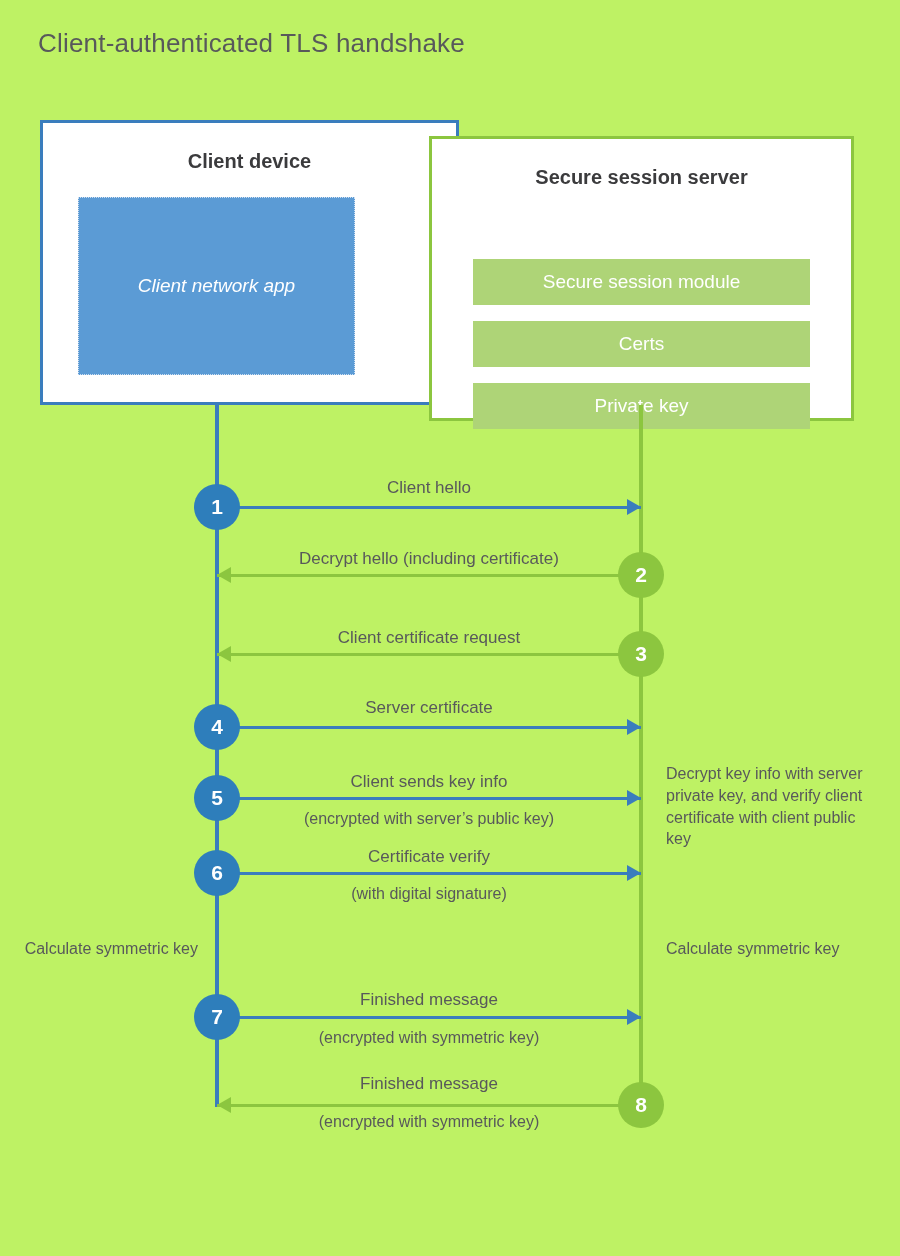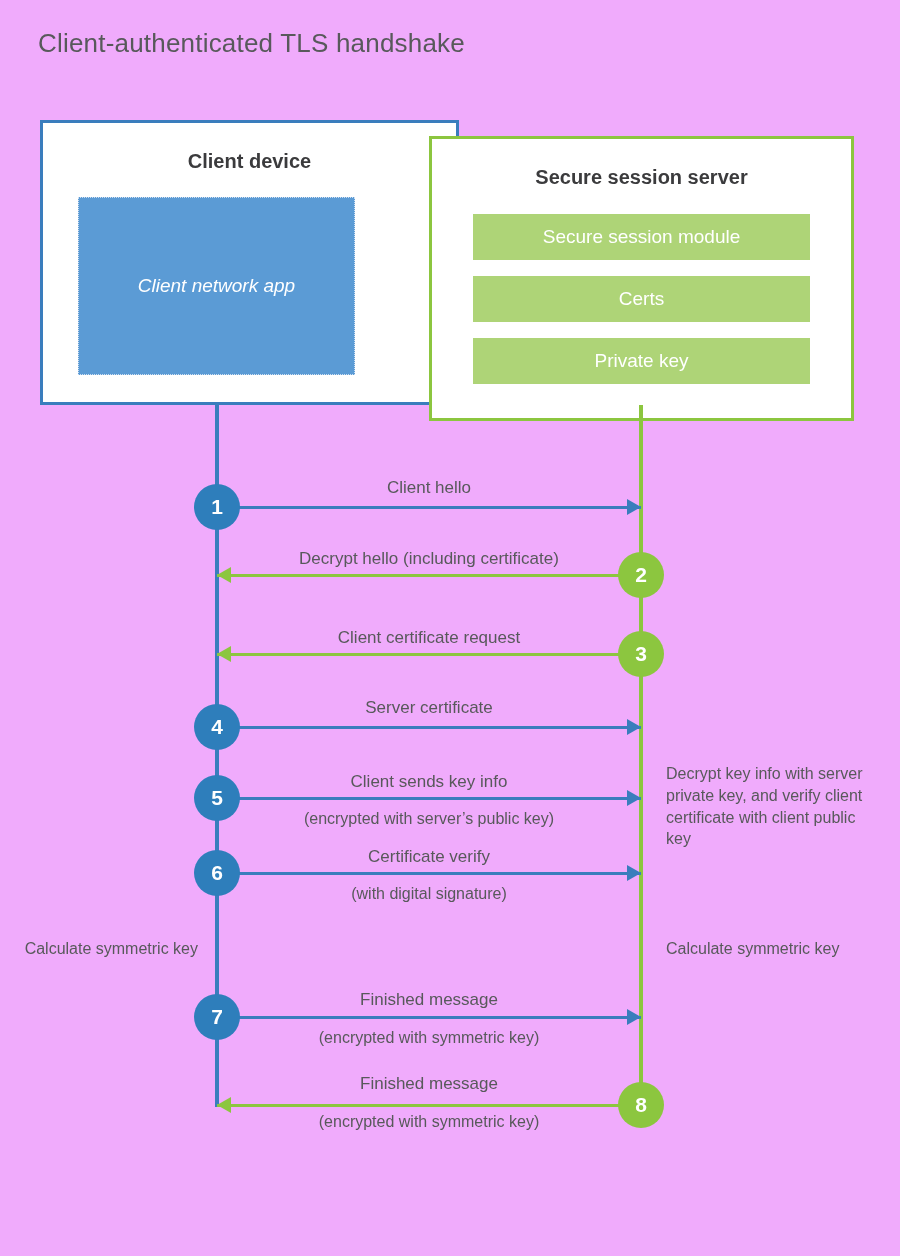--- a/index.html
+++ b/index.html
@@ -9,21 +9,21 @@
     background: #ffffff;
   }
   body {
     font-family: "Liberation Sans", sans-serif;
     -webkit-font-smoothing: antialiased;
   }
   #canvas {
     position: relative;
     width: 900px;
     height: 1256px;
-    background: #f0abfc;
+    background: #bef264;
     overflow: hidden;
   }
 
   
   .page-title {
     position: absolute;
     left: 38px;
     top: 28px;
     font-size: 26px;
     font-weight: 400;
@@ -87,20 +87,21 @@
     position: absolute;
     left: 41px;
     width: 337px;
     height: 46px;
     background: #aed477;
     display: flex;
     align-items: center;
     justify-content: center;
     color: #ffffff;
     font-size: 19px;
+    margin-top: 45px;
   }
   .server-bar.b0 { top: 75px; }
   .server-bar.b1 { top: 137px; }
   .server-bar.b2 { top: 199px; }
 
   
   .lifeline {
     position: absolute;
     width: 4px;
   }

